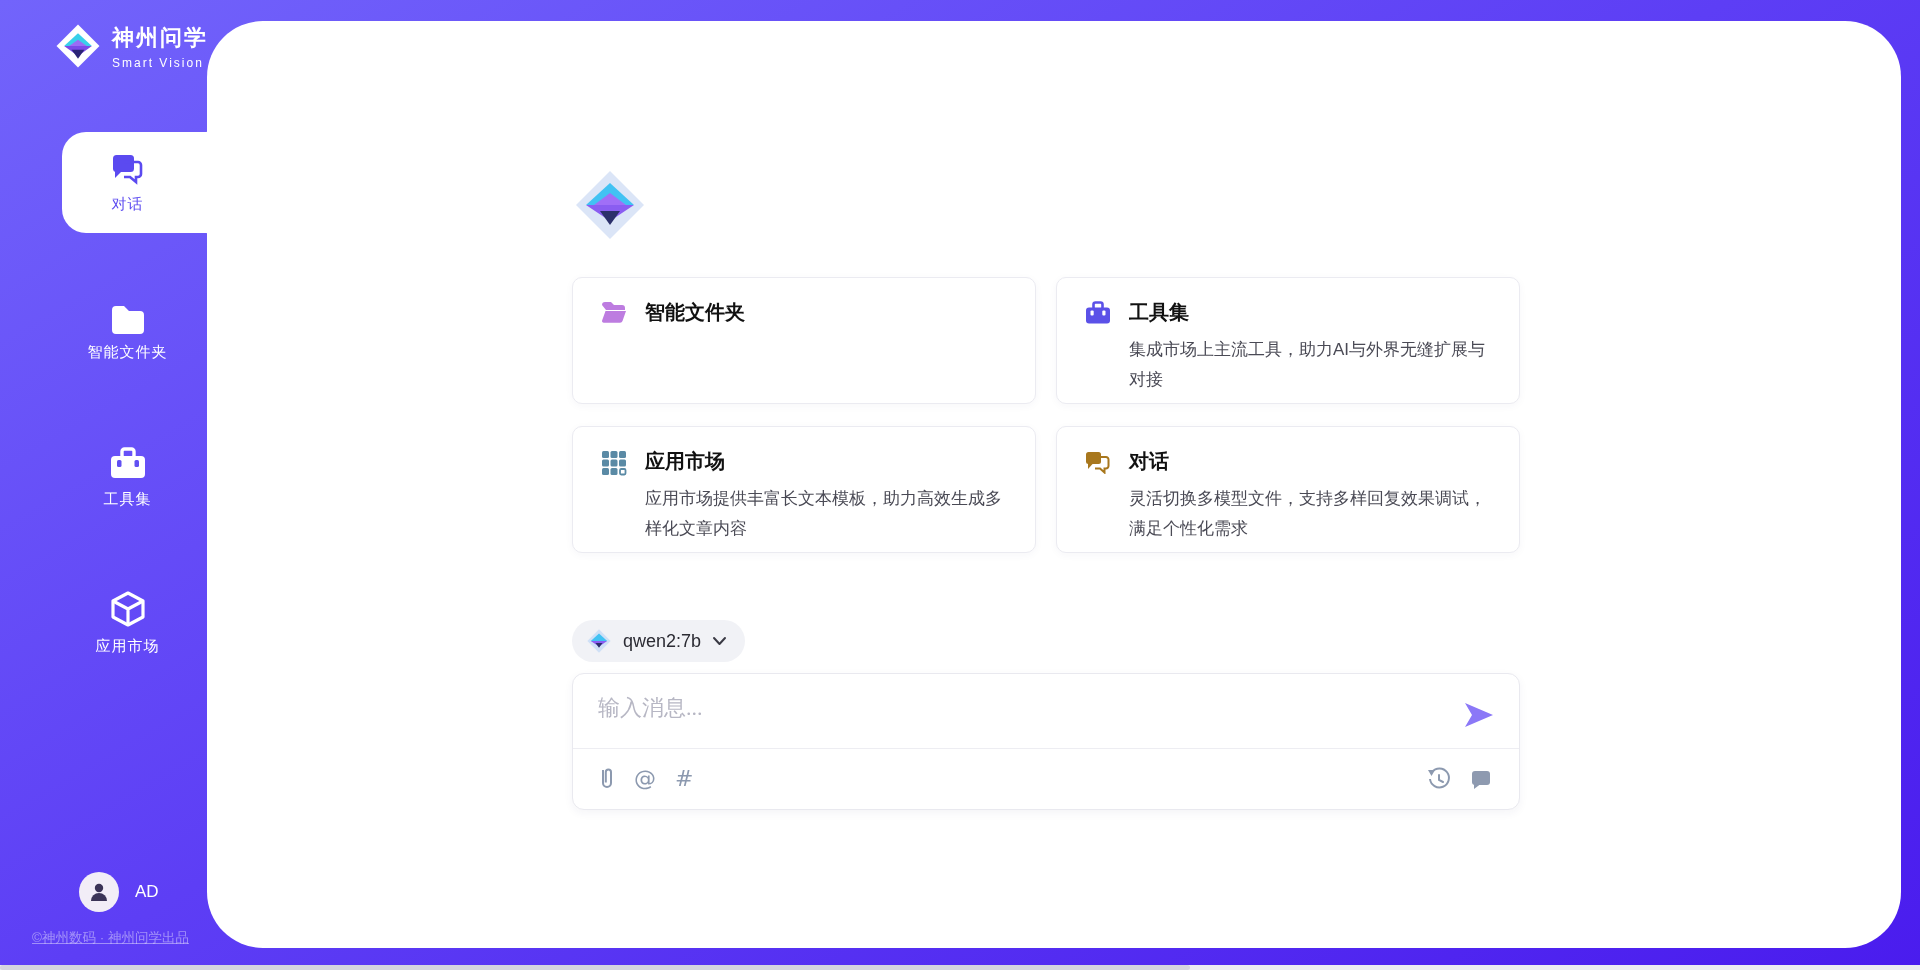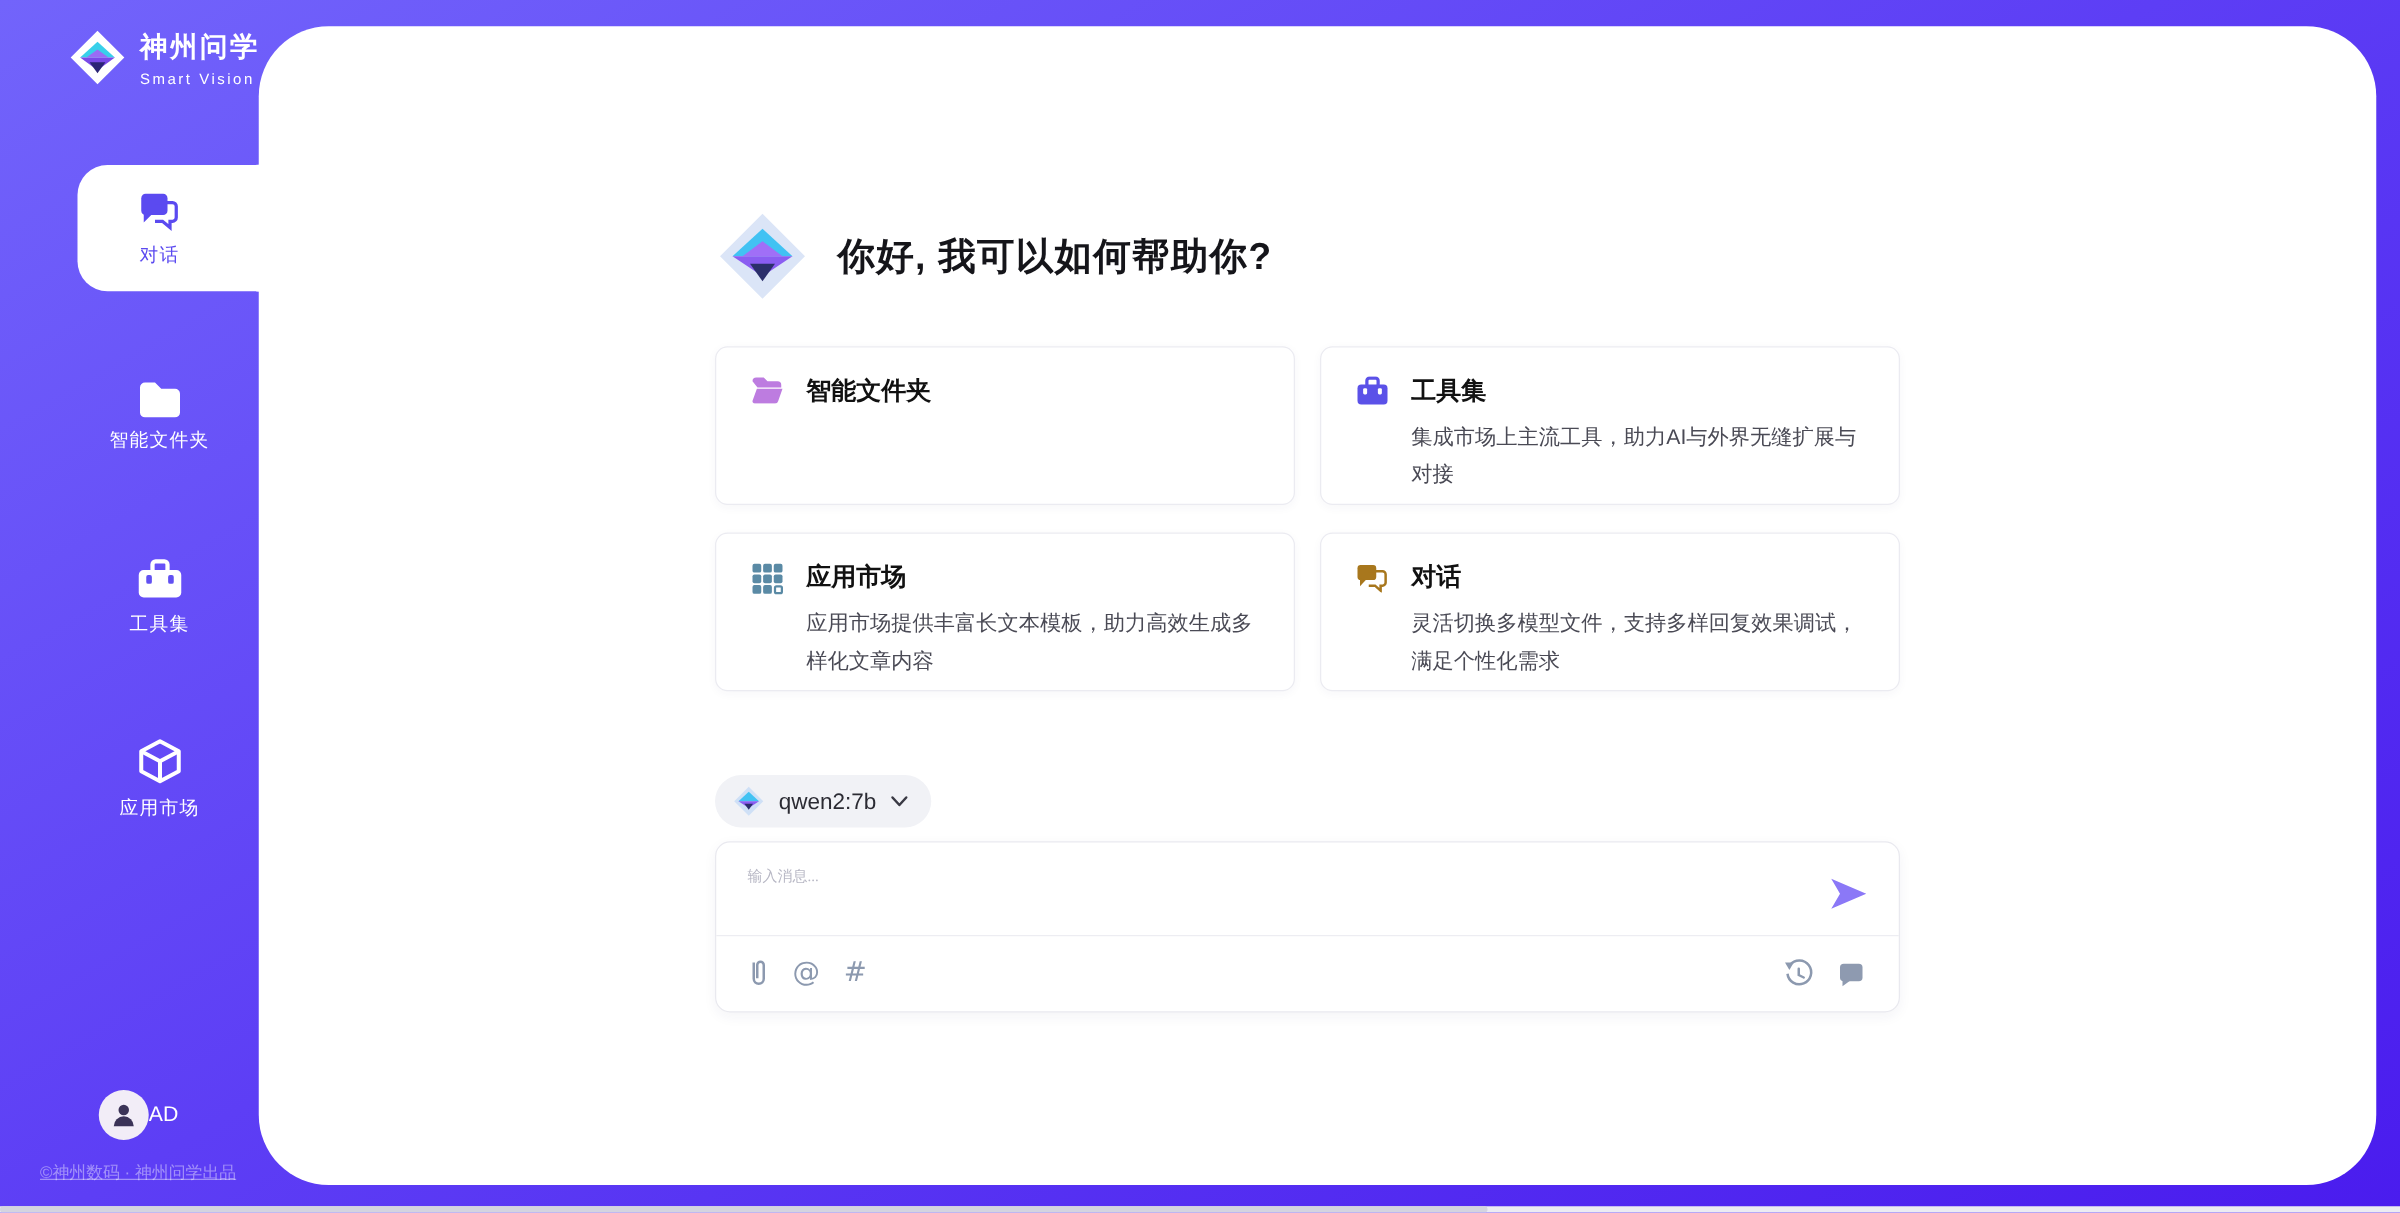--- a/index.html
+++ b/index.html
@@ -35,21 +35,21 @@
 
   .nav-item.active{ color:#5b4af0; }
   .nav-item.active .tab-bg{ position:absolute; left:38px; right:0; top:0; bottom:0;
         background:#fff; border-radius:24px 0 0 24px; z-index:0; }
   .nav-item.active .fillet-top{ position:absolute; right:0; top:-26px; width:26px; height:26px;
         background:radial-gradient(circle at 0 0, rgba(0,0,0,0) 25.5px, #fff 26px); }
   .nav-item.active .fillet-bottom{ position:absolute; right:0; bottom:-26px; width:26px; height:26px;
         background:radial-gradient(circle at 0 100%, rgba(0,0,0,0) 25.5px, #fff 26px); }
   .nav-item > svg, .nav-item > .nav-label{ position:relative; z-index:1; }
 
-  .user-row{ position:absolute; top:872px; left:55px; display:flex; align-items:center; gap:0; cursor:pointer; }
+  .user-row{ position:absolute; top:872px; left:55px; display:flex; align-items:center; gap:16px; cursor:pointer; }
   .avatar{ width:40px; height:40px; border-radius:50%; background:#f2edf7; display:flex;
            align-items:center; justify-content:center; }
   .user-name{ color:#fff; font-size:17px; }
 
   .side-footer{ position:absolute; top:929px; left:8px; width:199px; color:rgba(255,255,255,.42);
                 font-size:13.5px; white-space:nowrap;text-decoration:underline; }
 
   
   .content{ position:absolute; left:365px; top:0; width:948px; height:100%; }
 
@@ -63,21 +63,21 @@
   .card .card-title{ font-size:20px; font-weight:bold; color:#111; margin-bottom:9px; }
   .card .card-desc{ font-size:17px; line-height:30px; color:#4a4a55; }
 
   .model-pill{ margin-top:67px; display:inline-flex; align-items:center; gap:11px; height:42px;
                padding:0 18px 0 14px; background:#f1f2f6; border-radius:21px; cursor:pointer; }
   .model-pill .model-name{ font-size:18px; color:#2b2b33; }
 
   .composer{ position:relative; margin-top:11px; width:948px; height:137px; background:#fff;
              border:1px solid #e9e9ef; border-radius:12px; box-shadow:0 3px 10px rgba(40,40,90,.05); }
   .composer textarea{ position:absolute; left:0; top:0; width:100%; height:74px; border:0; outline:none;
-             resize:none; padding:19px 70px 0 25px; font-size:12px; color:#333;
+             resize:none; padding:19px 70px 0 25px; font-size:22px; color:#333;
              font-family:Liberation Serif, serif; background:transparent; }
   .composer textarea::placeholder{ color:#b7b7c4; }
   .send-btn{ position:absolute; top:26px; right:24px; width:32px; height:32px; border:0; background:transparent; cursor:pointer; }
   .composer-toolbar{ position:absolute; left:0; bottom:0; width:100%; height:61px; border-top:1px solid #ededf2;
              display:flex; align-items:center; padding:0 26px; }
   .tool-left{ display:flex; align-items:center; gap:19px; }
   .tool-right{ display:flex; align-items:center; gap:18px; margin-left:auto; }
   .tool-btn{ border:0; background:transparent; cursor:pointer; padding:0; display:flex; align-items:center;
              color:#8c99af; }
   .tool-text{ font-size:22px; color:#8c99af; line-height:20px; font-family:"DejaVu Sans",sans-serif; }
@@ -160,21 +160,20 @@
   <div class="content">
 
     <div class="greeting">
       <svg width="76" height="76" viewBox="0 0 76 76">
         <polygon points="38,4 72,38 38,72 4,38" fill="#dbe5f7"></polygon>
         <polygon points="14,38 62,38 38,16" fill="#41c2f3"></polygon>
         <polygon points="14,38 62,38 38,54" fill="#8a5df1"></polygon>
         <polygon points="22,38 54,38 38,26" fill="#a06ff7"></polygon>
         <polygon points="28,44 48,44 38,58" fill="#2b2f6b"></polygon>
       </svg>
-      <h1>你好, 我可以如何帮助你?</h1>
     </div>
 
     <div class="cards">
 
       <div class="card">
         <svg class="card-icon" width="26" height="22" viewBox="0 0 26 22">
           <path d="M1 4 a3 3 0 0 1 3 -3 h6 l3 3 h8 a3 3 0 0 1 3 3 v2 H5 Z" fill="#bd7ce0"></path>
           <path d="M4.5 10 h20.5 l-3.5 10 a2.5 2.5 0 0 1 -2.4 1.8 H2.8 a1.8 1.8 0 0 1 -1.7 -2.4 Z" fill="#bd7ce0"></path>
         </svg>
         <div>

